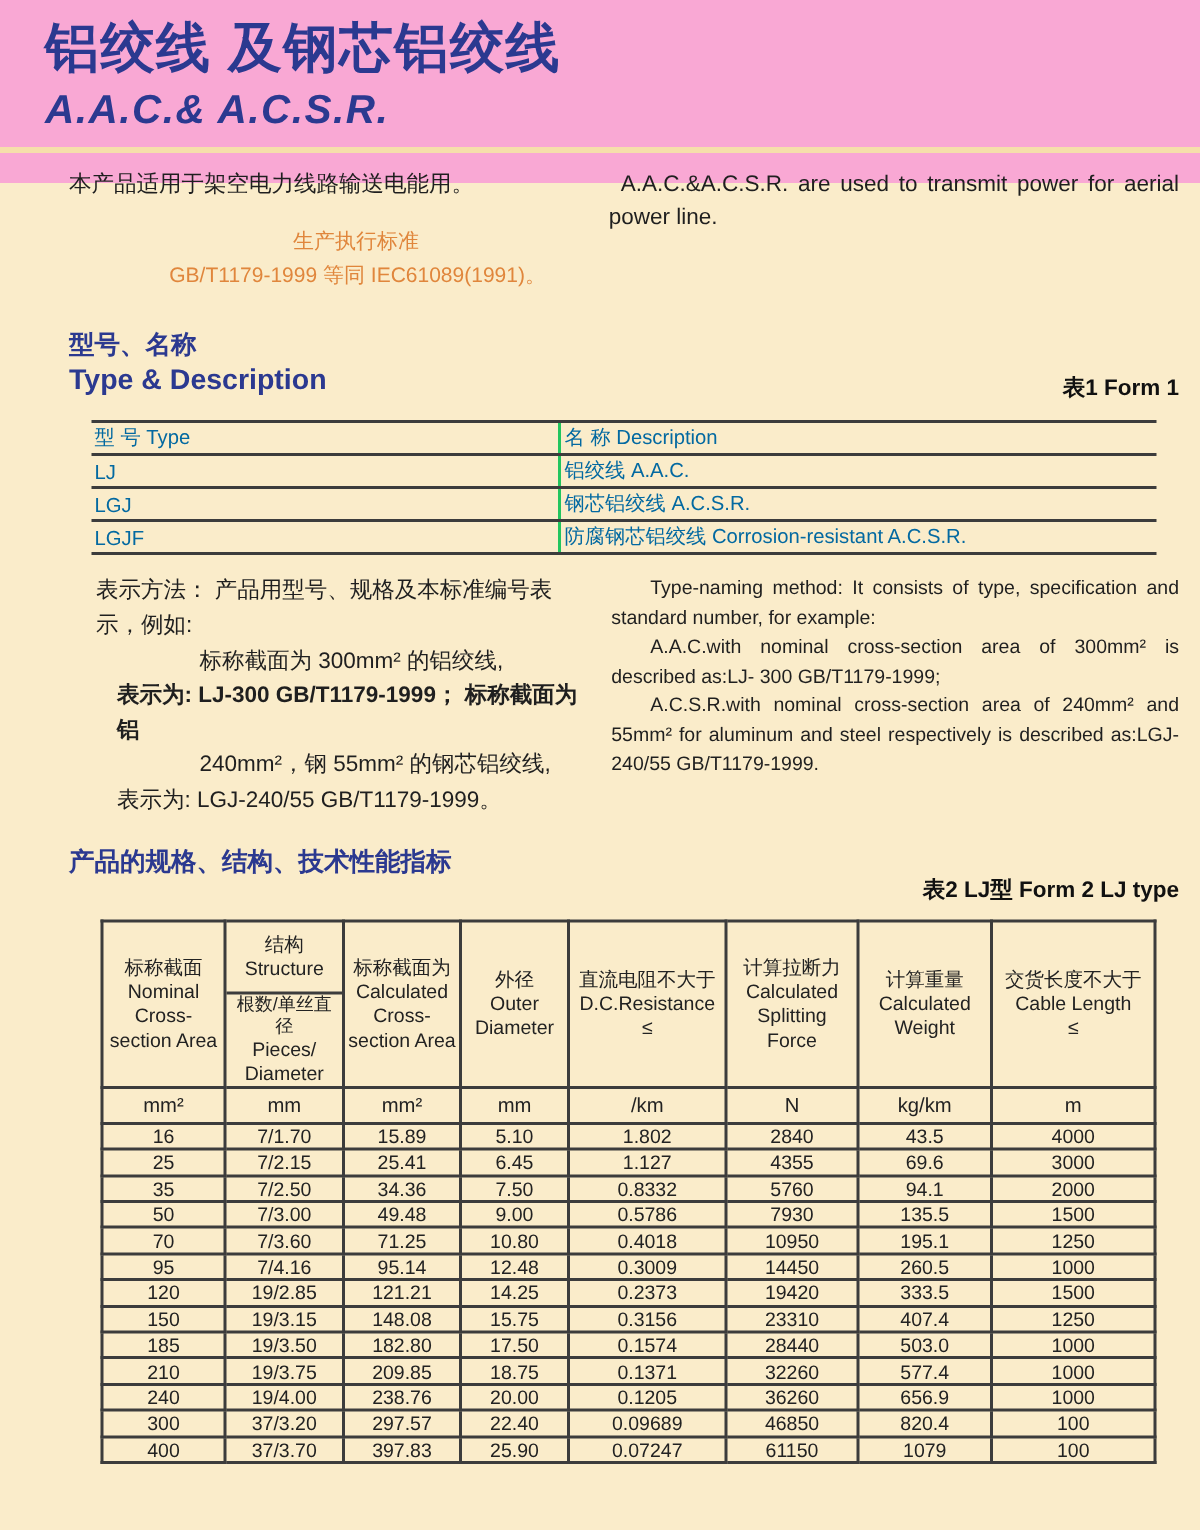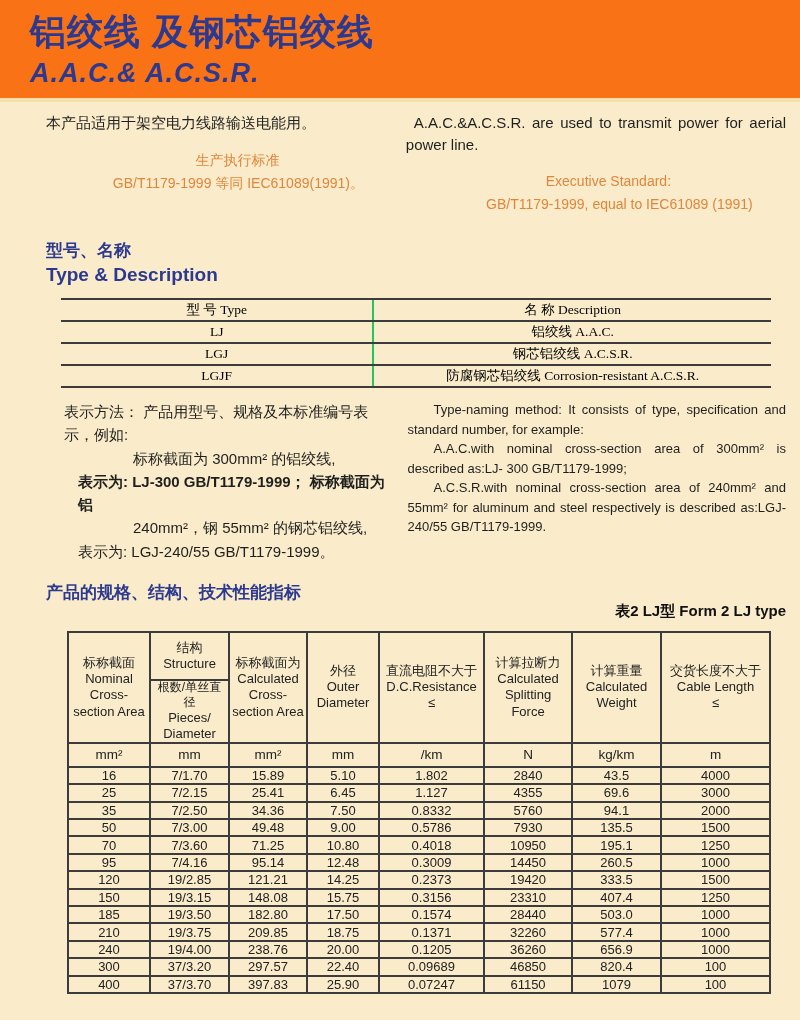--- a/index.html
+++ b/index.html
@@ -3,21 +3,21 @@
 <meta charset="utf-8">
 <style>
   html,body{margin:0;padding:0;background:#e8e8e8;}
   .page{
     position:relative;width:800px;height:1020px;margin:0 auto;
     background:#faecca;overflow:hidden;
     font-family:"Liberation Sans","DejaVu Sans",sans-serif;
     color:#1f1f1f;
   }
   
-  .masthead{position:absolute;top:0;left:0;width:100%;height:98px;background:#f97316;}
+  .masthead{position:absolute;top:0;left:0;width:100%;height:122px;background:#f9a8d4;}
   .title-zh{position:absolute;left:30px;top:8px;font-size:36px;font-weight:bold;color:#2b3990;letter-spacing:1px;}
   .title-en{position:absolute;left:30px;top:58px;font-size:27px;font-weight:bold;font-style:italic;color:#2b3990;letter-spacing:1px;}
   .band-edge{position:absolute;top:98px;left:0;width:100%;height:4px;background:#f6dfab;}
 
   .body-area{position:absolute;top:98px;left:0;width:100%;bottom:0;padding-left:16px;}
 
   
   .intro{display:flex;margin:14px 30px 0 30px;}
   .intro-left{width:47%;}
   .intro-right{width:53%;padding-left:12px;box-sizing:border-box;}
@@ -34,21 +34,21 @@
   .sec{margin:0 30px;}
   .sec-head-zh{font-size:17px;font-weight:bold;color:#2b3990;}
   .sec-head-en{font-size:19px;font-weight:bold;color:#2b3990;margin-top:2px;}
   .caption{font-size:15px;font-weight:bold;color:#111;text-align:right;margin-top:-16px;}
 
   
   table{border-collapse:collapse;}
   .t1{width:710px;margin:12px 0 0 15px;table-layout:fixed;}
   .t1 td,.t1 th{
     border-top:2px solid #3c3c3c;border-bottom:2px solid #3c3c3c;
-    font-size:13.5px;font-weight:normal;text-align:center;height:16px;padding:1px 2px;color:#000000;font-family:Liberation Serif, serif;
+    font-size:13.5px;font-weight:normal;text-align:left;height:16px;padding:1px 2px;color:#0369a1;
   }
   .t1 .divider{border-left:2px solid #22c55e;}
   .t1 col.c1{width:44%;} .t1 col.c2{width:56%;}
 
   
   .naming{display:flex;margin:12px 30px 0 30px;}
   .naming-left{width:47.5%;font-size:15px;line-height:1.55;}
   .naming-right{width:52.5%;font-size:13px;line-height:1.5;padding-left:10px;box-sizing:border-box;text-align:justify;}
   .nl-0{padding-left:18px;}
   .nl-1{padding-left:87px;}
@@ -87,30 +87,27 @@
     <div class="intro">
       <div class="intro-left">
         <div class="intro-zh">本产品适用于架空电力线路输送电能用。</div>
         <div class="std std-left">
           <div>生产执行标准</div>
           <div class="std-line2-left">GB/T1179-1999 等同 IEC61089(1991)。</div>
         </div>
       </div>
       <div class="intro-right">
         <div class="intro-en">A.A.C.&amp;A.C.S.R. are used to transmit power for aerial power line.</div>
-        <div class="std std-right">
-          <div>Executive Standard:</div>
-          <div class="std-line2-right">GB/T1179-1999, equal to IEC61089 (1991)</div>
-        </div>
       </div>
     </div>
 
     <div class="sec" style="margin-top:22px;">
       <div class="sec-head-zh">型号、名称</div>
       <div class="sec-head-en">Type &amp; Description</div>
+      <div class="caption">表1   Form  1</div>
 
       <table class="t1">
         <colgroup>
             <col class="c1">
             <col class="c2">
           </colgroup>
         <thead>
           <tr>
             <th>型  号   Type</th>
             <th class="divider">名      称   Description</th>

